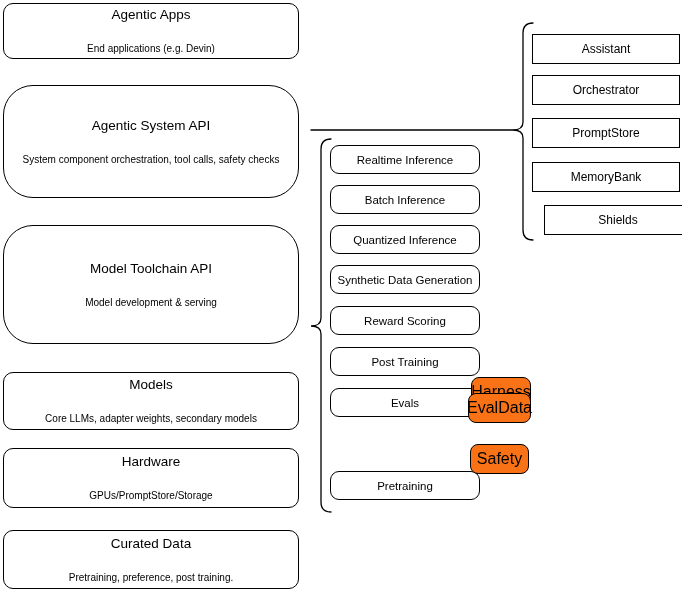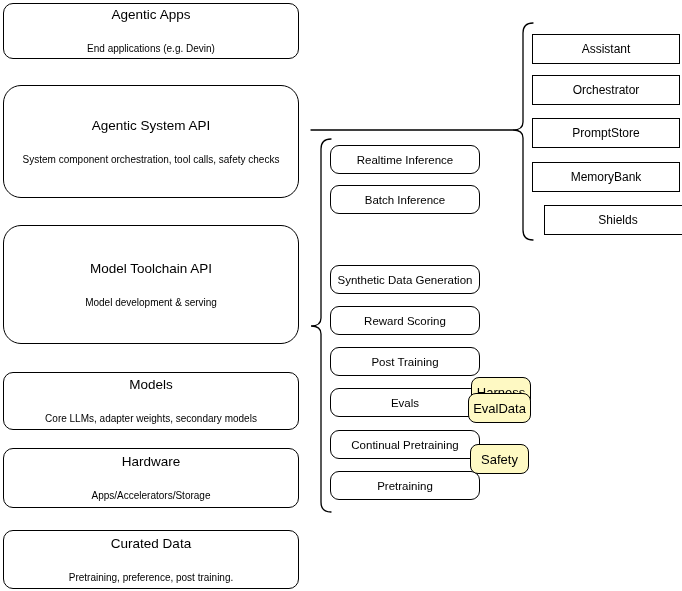--- a/index.html
+++ b/index.html
@@ -46,21 +46,21 @@
     line-height: 16px;
     white-space: nowrap;
   }
   .node .s {
     font-size: 10px;
     line-height: 12px;
     margin-top: 20px;
     white-space: nowrap;
   }
   .r10 { border-radius: 10px; }
-  .r18 { border-radius: 18px; }
+  .r18 { border-radius: 30px; }
   .chip {
     position: absolute;
     box-sizing: border-box;
     background: #ffffff;
     border: 1.3px solid #000000;
     border-radius: 9px;
     display: flex;
     align-items: center;
     justify-content: center;
     text-align: center;
@@ -82,28 +82,28 @@
     text-align: center;
     font-size: 12px;
     white-space: nowrap;
     left: 532px;
     width: 148px;
     height: 30px;
   }
   .pill {
     position: absolute;
     box-sizing: border-box;
-    background: #fef9c3;
+    background: #f97316;
     border: 1.3px solid #000000;
     border-radius: 8px;
     display: flex;
     align-items: center;
     justify-content: center;
     text-align: center;
-    font-size: 13px;
+    font-size: 16px;
     white-space: nowrap;
     height: 30px;
     z-index: 3;
   }
 </style>
 </head>
 <body>
 
 <div class="canvas">
 
@@ -128,35 +128,35 @@
     <div class="s">Model development &amp; serving</div>
   </div>
 
   <div class="node r10" style="left:3px; top:372px; width:296px; height:58px;">
     <div class="t">Models</div>
     <div class="s">Core LLMs, adapter weights, secondary models</div>
   </div>
 
   <div class="node r10" style="left:3px; top:448px; width:296px; height:60px;">
     <div class="t">Hardware</div>
-    <div class="s">Apps/Accelerators/Storage</div>
+    <div class="s">GPUs/PromptStore/Storage</div>
   </div>
 
   <div class="node r10" style="left:3px; top:530px; width:296px; height:59px;">
     <div class="t">Curated Data</div>
     <div class="s">Pretraining, preference, post training.</div>
   </div>
 
   <div class="chip" style="top:145px;">Realtime Inference</div>
   <div class="chip" style="top:185px;">Batch Inference</div>
+  <div class="chip" style="top:225px;">Quantized Inference</div>
   <div class="chip" style="top:265px;">Synthetic Data Generation</div>
   <div class="chip" style="top:306px;">Reward Scoring</div>
   <div class="chip" style="top:347px;">Post Training</div>
   <div class="chip" style="top:388px;">Evals</div>
-  <div class="chip" style="top:430px;">Continual Pretraining</div>
   <div class="chip" style="top:471px;">Pretraining</div>
 
   <div class="pill" style="left:471px; top:377px; width:60px;">Harness</div>
   <div class="pill" style="left:468px; top:393px; width:63px;">EvalData</div>
   <div class="pill" style="left:470px; top:408px; width:59px;margin-top:36px;">Safety</div>
 
   <div class="rchip" style="top:34px;">Assistant</div>
   <div class="rchip" style="top:75px;">Orchestrator</div>
   <div class="rchip" style="top:118px;">PromptStore</div>
   <div class="rchip" style="top:162px;">MemoryBank</div>

